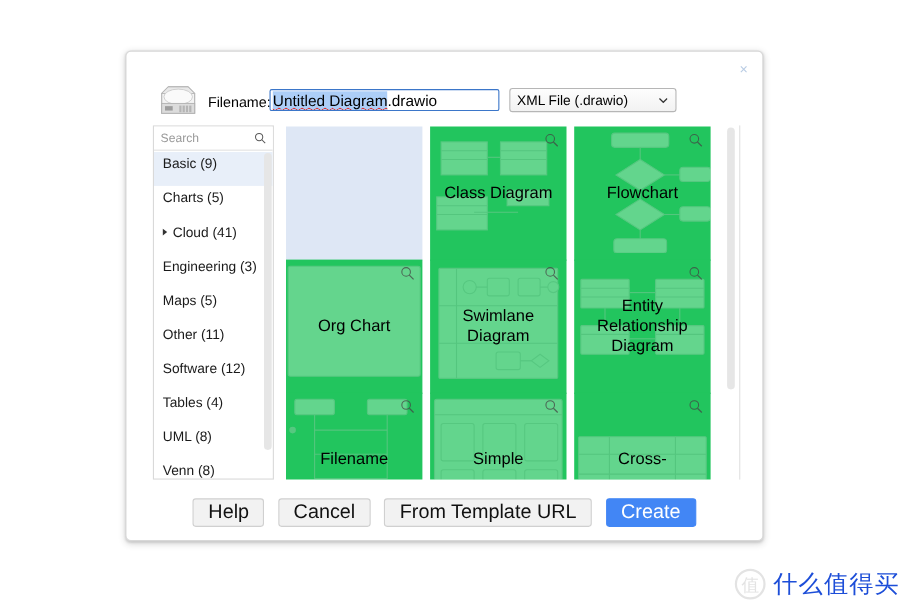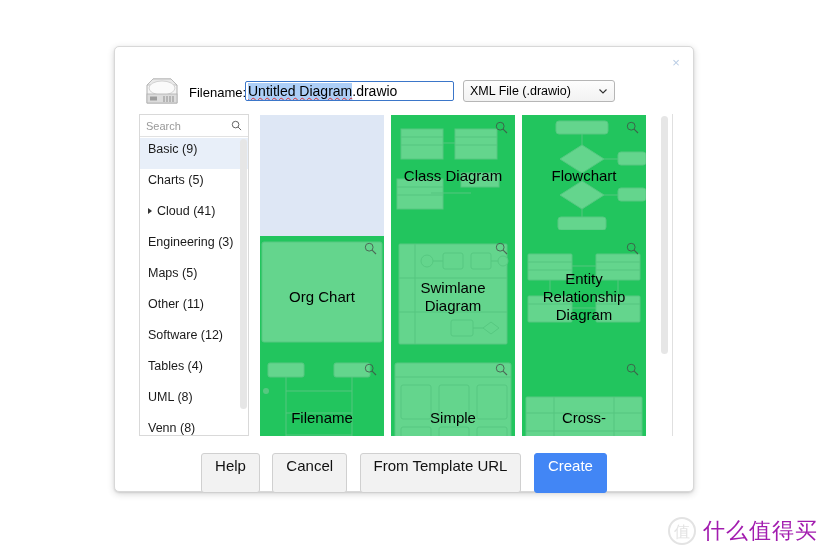--- a/index.html
+++ b/index.html
@@ -239,25 +239,25 @@
 
   
   #footer {
     position: absolute;
     left: 0; right: 0; bottom: 12px;
     height: 26px;
     text-align: center;
   }
   .btn {
     display: inline-block;
-    height: 40px;
+    height: 26px;
     line-height: 23px;
     padding: 0 13px;
     margin: 0 4px;
-    font-size: 15px;
+    font-size: 18px;
     border-radius: 3px;
     border: 1px solid #d0d0d0;
     background: #f2f2f2;
     color: #111;
     cursor: pointer;
     vertical-align: middle;
     font-family: "Liberation Sans", sans-serif;
   }
   .btn.primary {
     background: #4286f5;
@@ -279,21 +279,21 @@
     border: 2px solid #e3e3e3;
     border-radius: 50%;
     color: #e3e3e3;
     font-size: 16px;
     line-height: 25px;
     text-align: center;
     font-family: "DejaVu Sans", sans-serif;
   }
   #watermark .wm-text {
     font-size: 22px;
-    color: #a21caf;
+    color: #1d4ed8;
     letter-spacing: 1px;
     font-family: "DejaVu Sans", sans-serif;
   }
 </style>
 </head>
 <body>
 
 <div id="dialog">
 
   <div id="close-btn">×</div>

